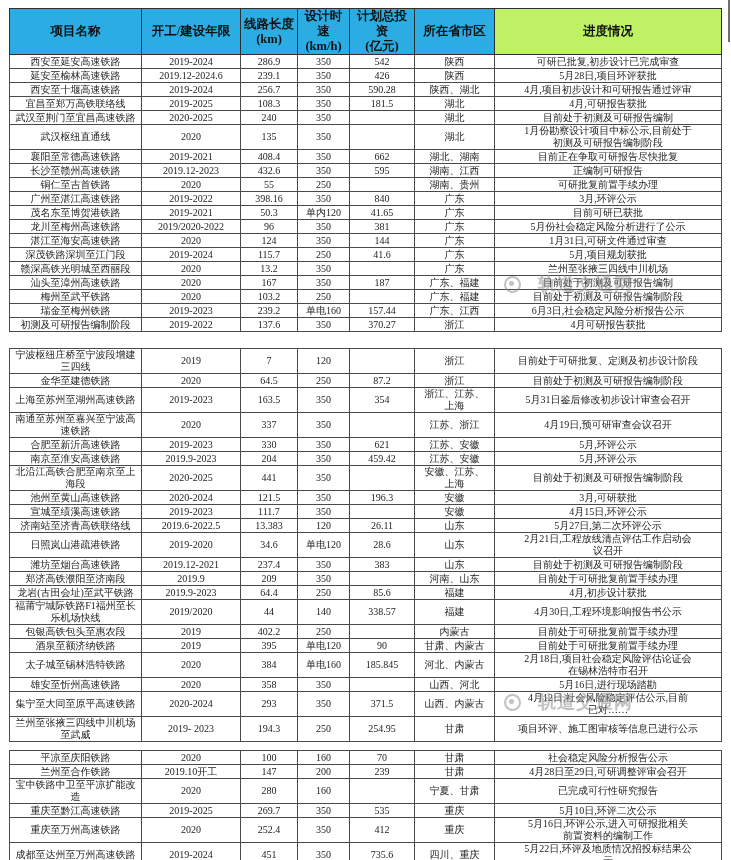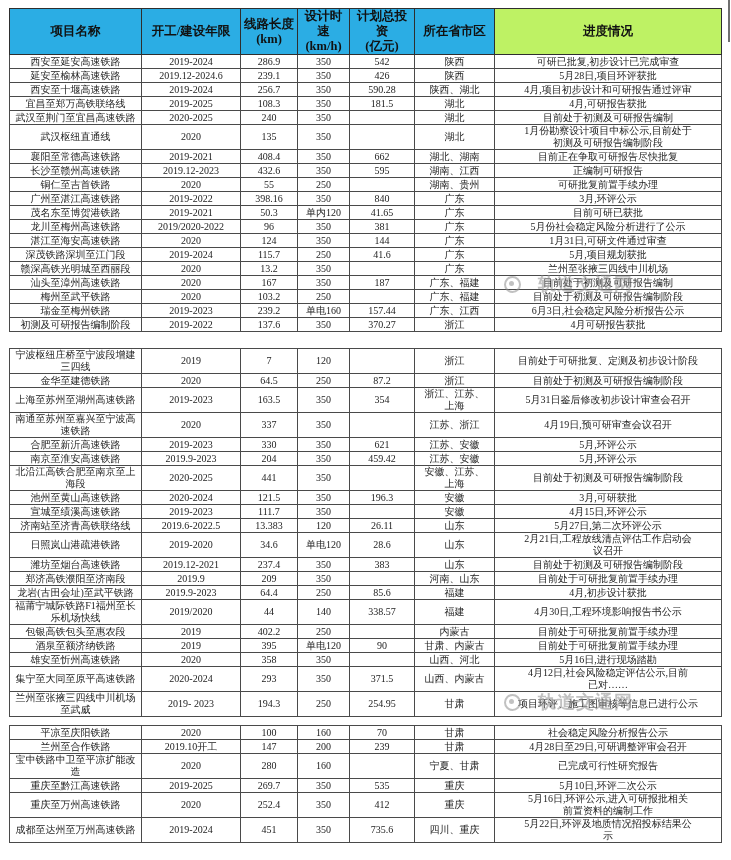--- a/index.html
+++ b/index.html
@@ -420,20 +420,30 @@
             <td class="c6">目前处于可研批复前置手续办理</td>
           </tr>
           <tr>
             <td class="c0">酒泉至额济纳铁路</td>
             <td class="c1">2019</td>
             <td class="c2">395</td>
             <td class="c3">单电120</td>
             <td class="c4">90</td>
             <td class="c5">甘肃、内蒙古</td>
             <td class="c6">目前处于可研批复前置手续办理</td>
+          </tr>
+          <tr>
+            <td class="c0">太子城至锡林浩特铁路</td>
+            <td class="c1">2020</td>
+            <td class="c2">384</td>
+            <td class="c3">单电160</td>
+            <td class="c4">185.845</td>
+            <td class="c5">河北、内蒙古</td>
+            <td class="c6">2月18日,项目社会稳定风险评估论证会
+在锡林浩特市召开</td>
           </tr>
           <tr>
             <td class="c0">雄安至忻州高速铁路</td>
             <td class="c1">2020</td>
             <td class="c2">358</td>
             <td class="c3">350</td>
             <td class="c4"></td>
             <td class="c5">山西、河北</td>
             <td class="c6">5月16日,进行现场踏勘</td>
           </tr>

